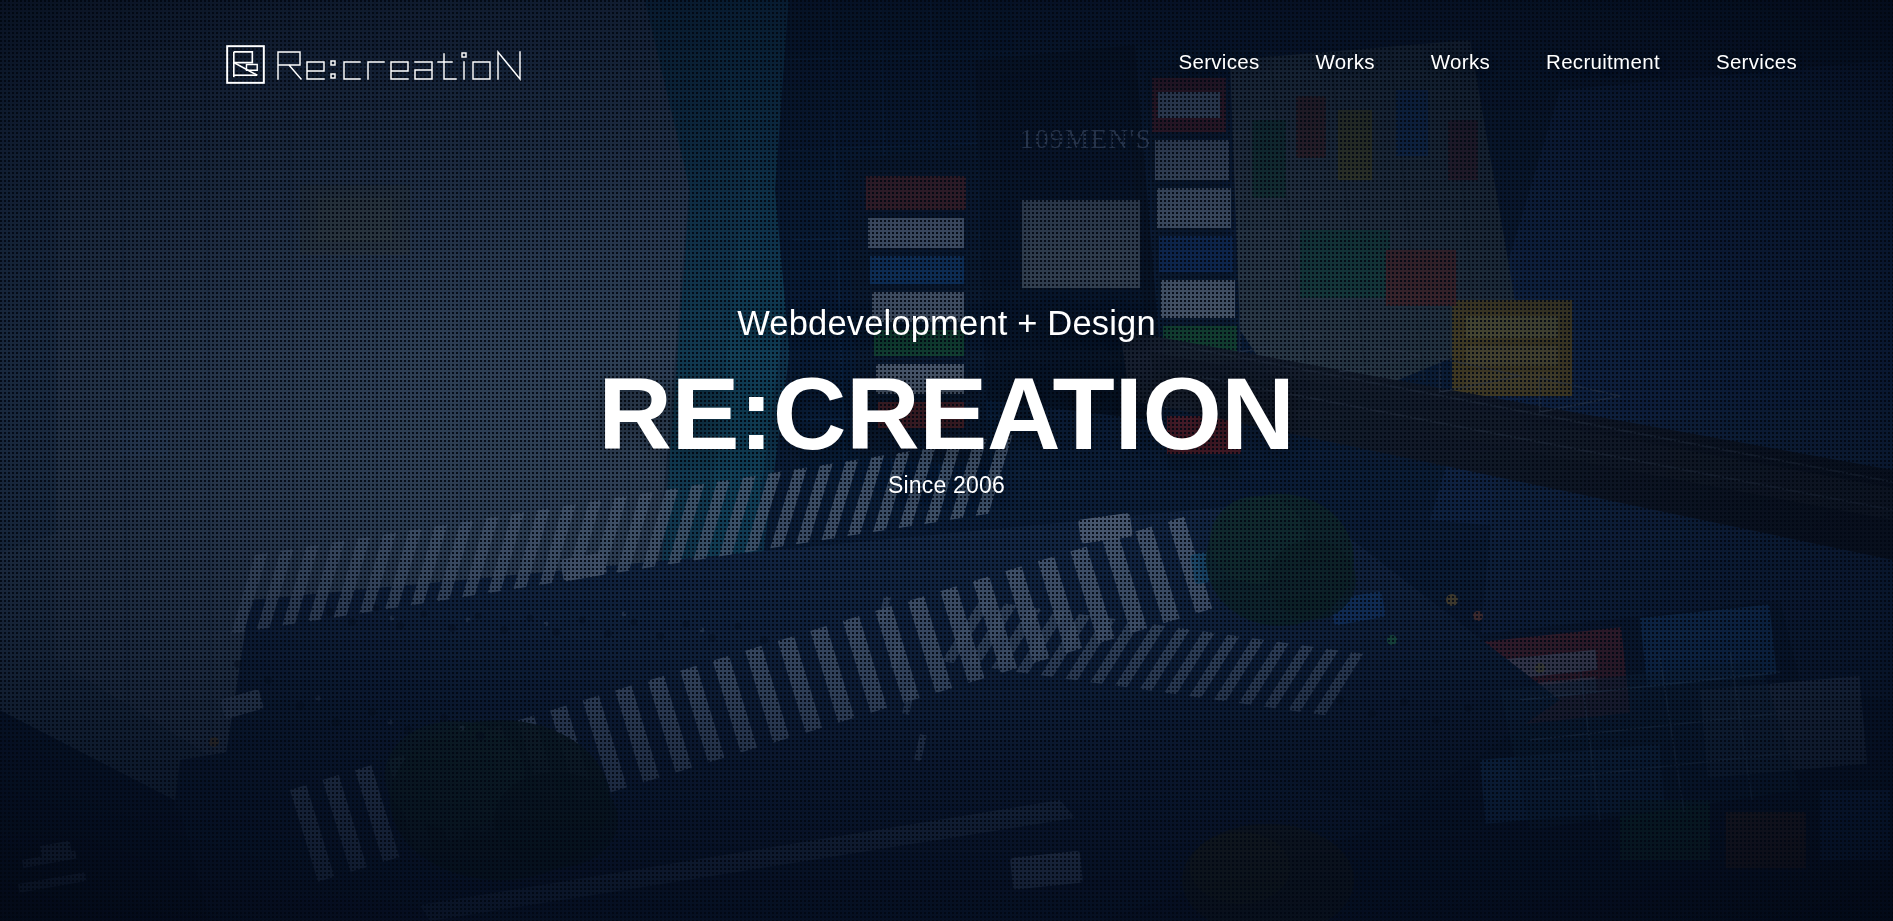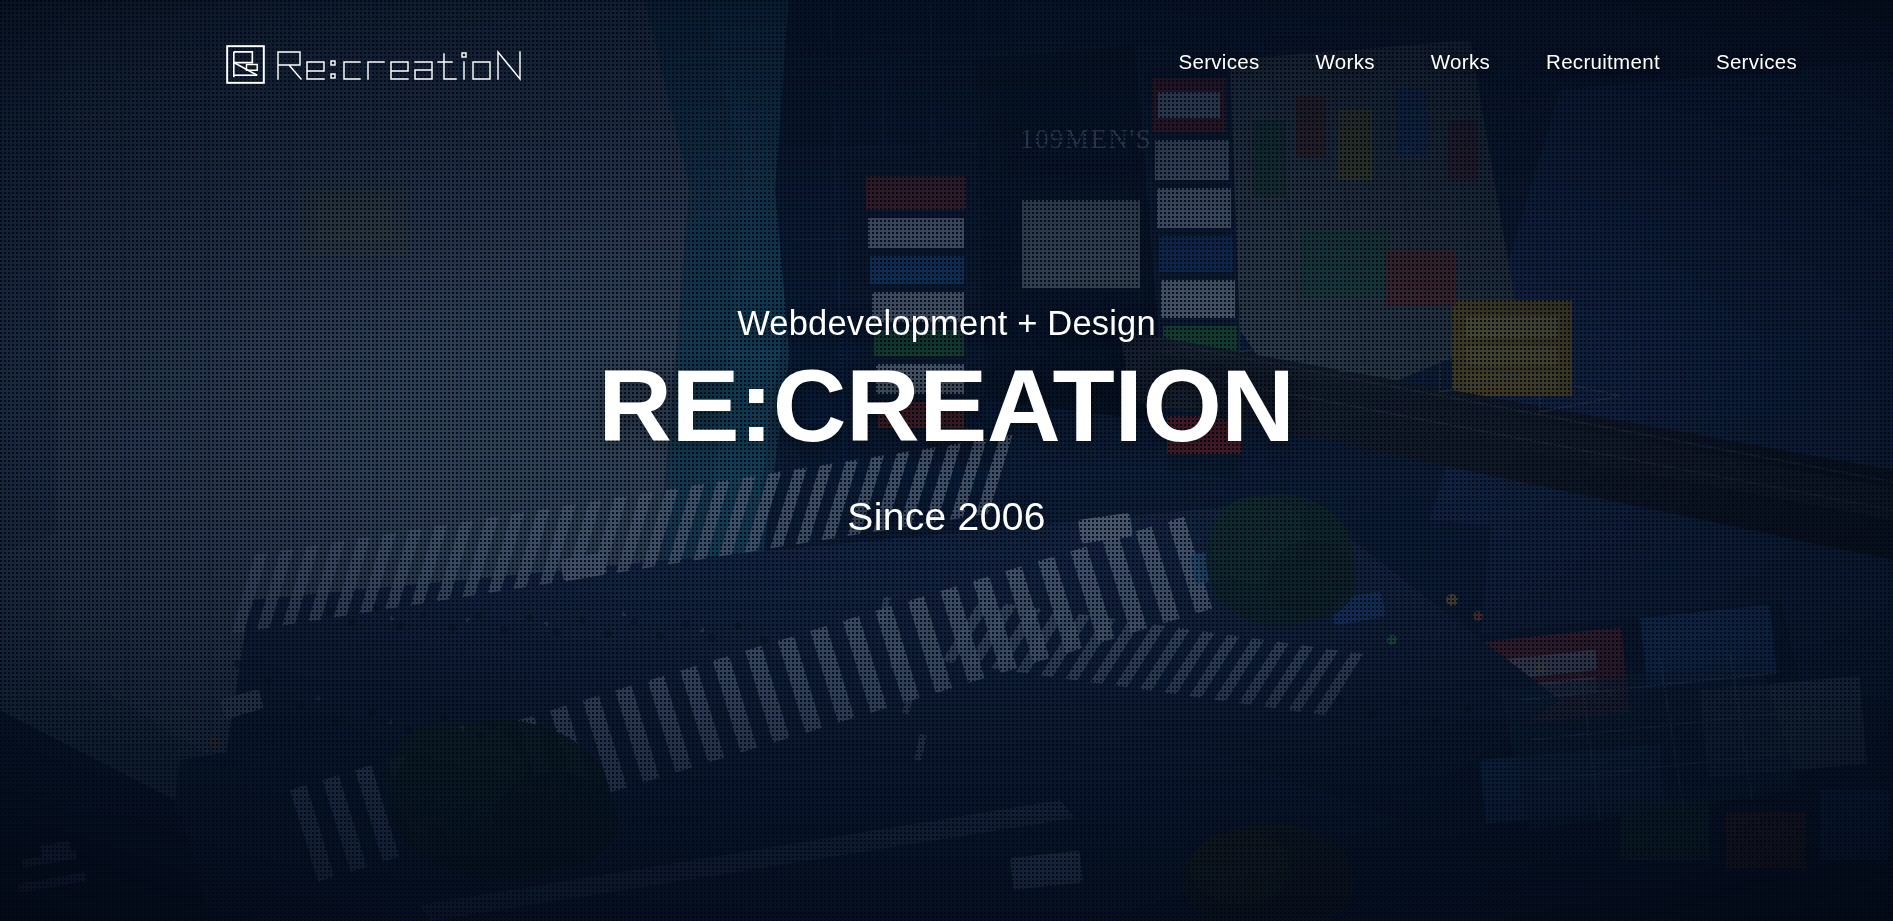--- a/index.html
+++ b/index.html
@@ -65,29 +65,29 @@
 
   
   .hero-inner {
     position:absolute; left:0; right:0; top:0; bottom:0; z-index:30;
     display:flex; flex-direction:column; align-items:center; justify-content:flex-start;
     padding-top:306px;
   }
   .eyebrow {
     color:#fff; font-size:34.5px; font-weight:400; letter-spacing:0.005em;
     line-height:1; text-shadow:0 2px 14px rgba(0,0,0,0.5);
-    margin-bottom:14px;
+    margin-bottom:22px;
   }
   .headline {
     color:#fff; font-weight:700; font-size:102px; line-height:1;
     letter-spacing:-0.004em; text-shadow:0 3px 20px rgba(0,0,0,0.45);
-    margin-bottom:40px;
+    margin-bottom:9px;
   }
   .subline {
-    color:#fff; font-size:39px; font-weight:400; line-height:1;
+    color:#fff; font-size:23px; font-weight:400; line-height:1;
     letter-spacing:0.008em; text-shadow:0 2px 13px rgba(0,0,0,0.5);
     margin-bottom:50px;
   }
   .more-btn {
     display:flex; align-items:center; justify-content:center;
     width:300px; height:55px;
     border:1.4px solid rgba(255,255,255,0.95);
     background:transparent; cursor:pointer;
     color:#fff; font-size:17px; font-weight:700;
     letter-spacing:0.42em; text-indent:0.42em;

